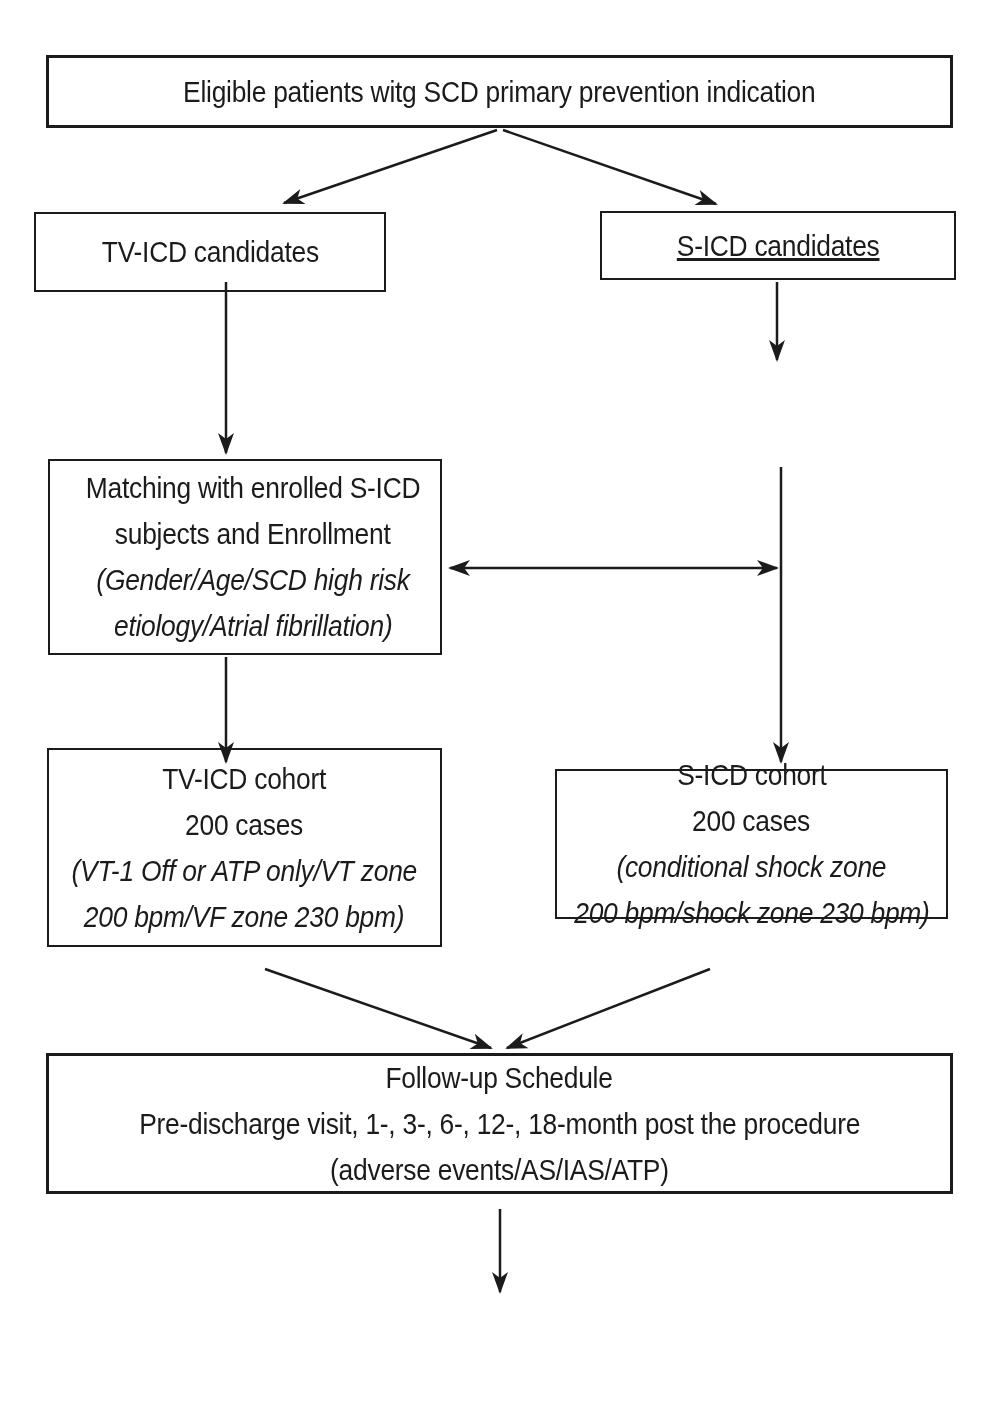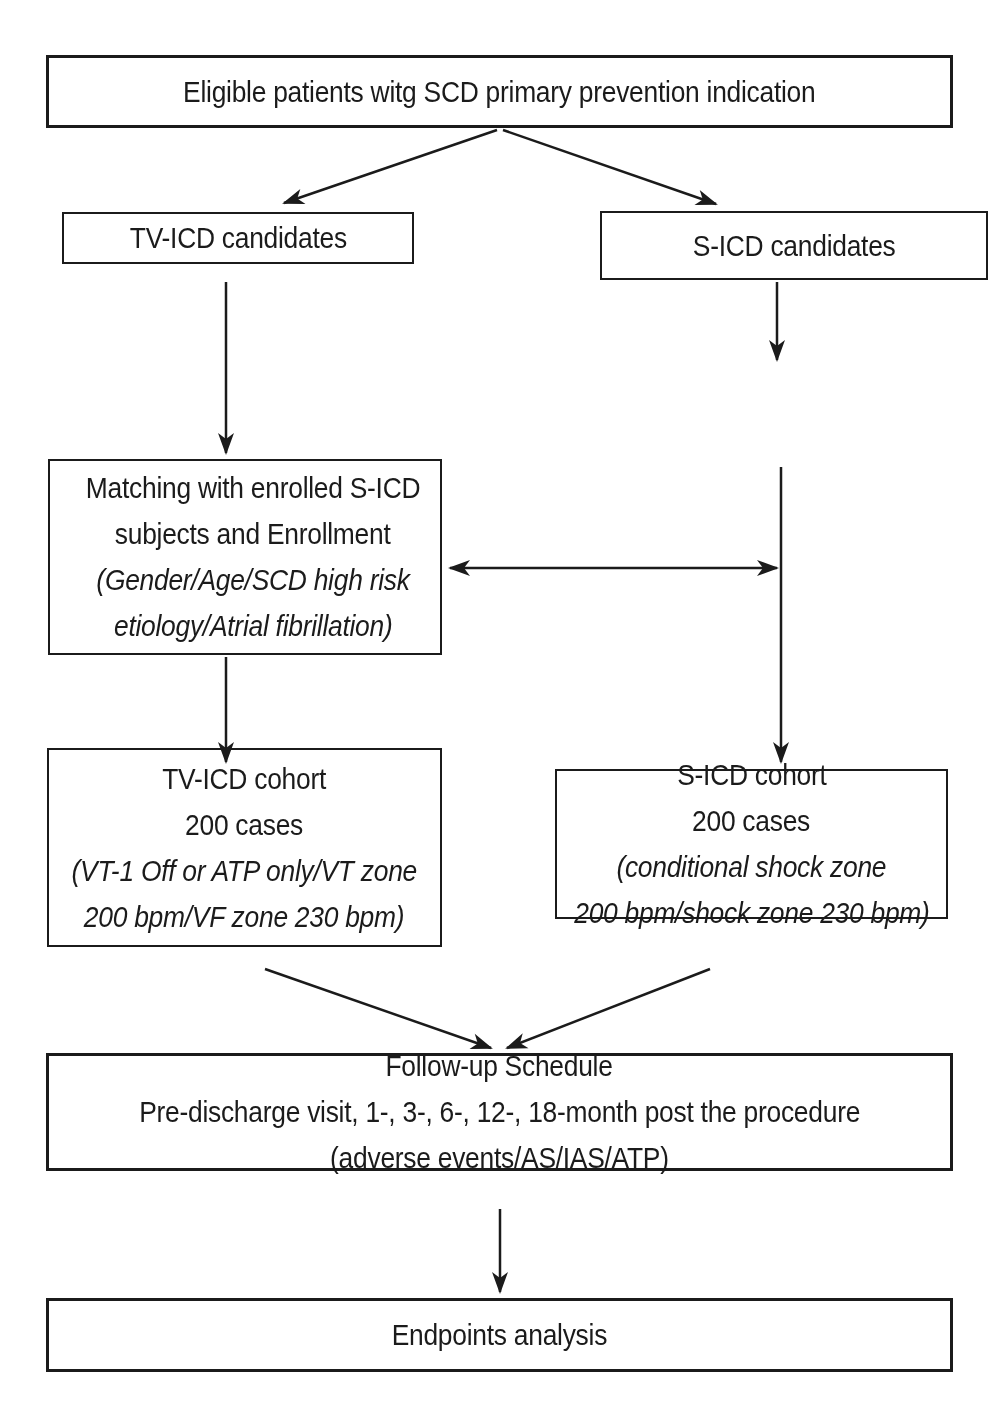--- a/index.html
+++ b/index.html
@@ -49,25 +49,25 @@
 </style>
 </head>
 <body>
 
 <div class="canvas">
 
   <div class="box wide" style="left:46px; top:55px; width:907px; height:73px;">
     <span class="line">Eligible patients witg SCD primary prevention indication</span>
   </div>
 
-  <div class="box" style="left:62px; top:212px; width:352px; height:52px;">
+  <div class="box" style="left:34px; top:212px; width:352px; height:80px;">
     <span class="line">TV-ICD candidates</span>
   </div>
 
-  <div class="box" style="left:600px; top:211px; width:388px; height:69px;">
+  <div class="box" style="left:600px; top:211px; width:356px; height:69px;text-decoration:underline;">
     <span class="line">S-ICD candidates</span>
   </div>
 
 
   <div class="box" style="left:48px; top:459px; width:394px; height:196px;padding-left:16px;">
     <span class="line">Matching with enrolled S-ICD</span>
     <span class="line">subjects and Enrollment</span>
     <span class="line italic">(Gender/Age/SCD high risk</span>
     <span class="line italic">etiology/Atrial fibrillation)</span>
   </div>
@@ -79,29 +79,26 @@
     <span class="line italic">200 bpm/VF zone 230 bpm)</span>
   </div>
 
   <div class="box" style="left:555px; top:769px; width:393px; height:150px;">
     <span class="line">S-ICD cohort</span>
     <span class="line">200 cases</span>
     <span class="line italic">(conditional shock zone</span>
     <span class="line italic">200 bpm/shock zone 230 bpm)</span>
   </div>
 
-  <div class="box wide" style="left:46px; top:1053px; width:907px; height:118px;">
+  <div class="box wide" style="left:46px; top:1053px; width:907px; height:141px;">
     <span class="line">Follow-up Schedule</span>
     <span class="line">Pre-discharge visit, 1-, 3-, 6-, 12-, 18-month post the procedure</span>
     <span class="line">(adverse events/AS/IAS/ATP)</span>
   </div>
 
-  <div class="box wide" style="left:46px; top:1298px; width:907px; height:74px;">
-    <span class="line">Endpoints analysis</span>
-  </div>
 
   <svg class="arrows" width="1000" height="1428" viewBox="0 0 1000 1428">
     <defs>
       <marker id="ah" markerUnits="userSpaceOnUse" markerWidth="24" markerHeight="18" refX="21" refY="9" orient="auto-start-reverse">
         <path d="M1,1 L23,9 L1,17 L7,9 Z" fill="#1b1b1b"></path>
       </marker>
     </defs>
 
     <line x1="497" y1="130" x2="284" y2="203" stroke="#1b1b1b" stroke-width="2.5" marker-end="url(#ah)"></line>
     <line x1="503" y1="130" x2="716" y2="204" stroke="#1b1b1b" stroke-width="2.5" marker-end="url(#ah)"></line>

